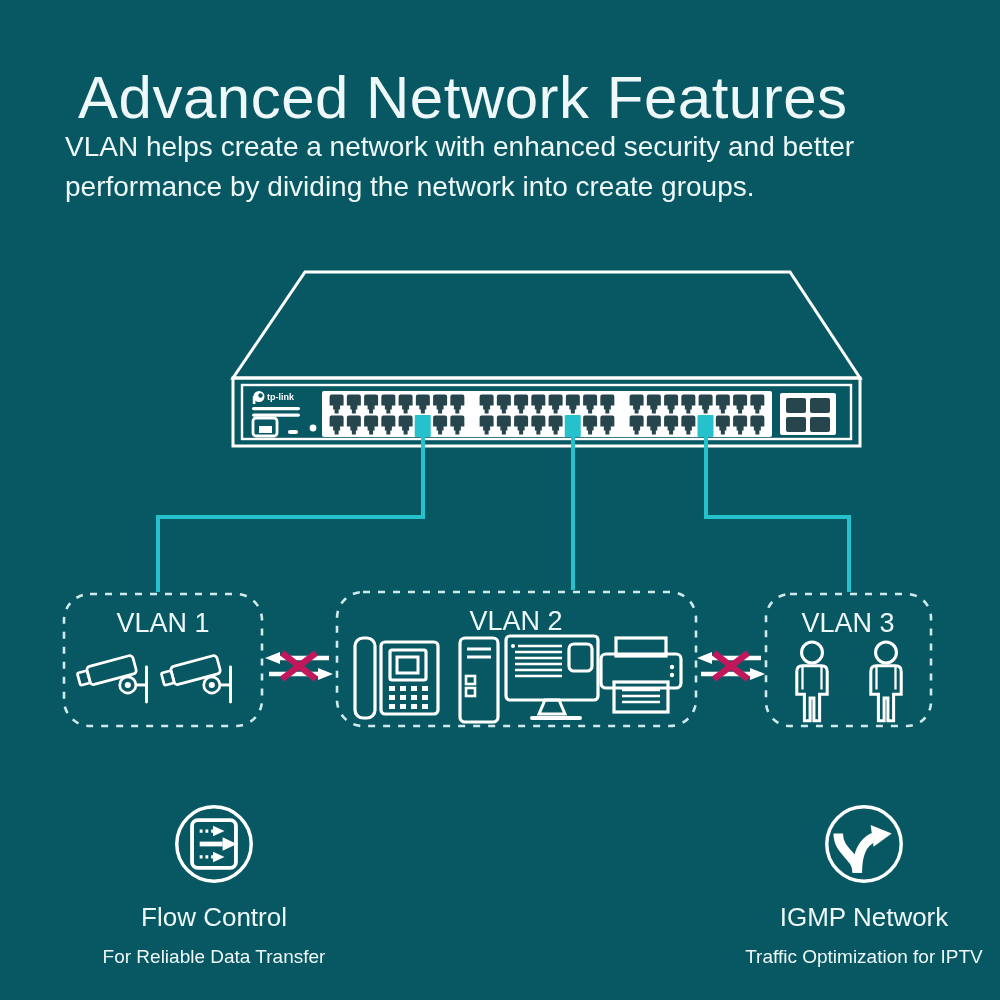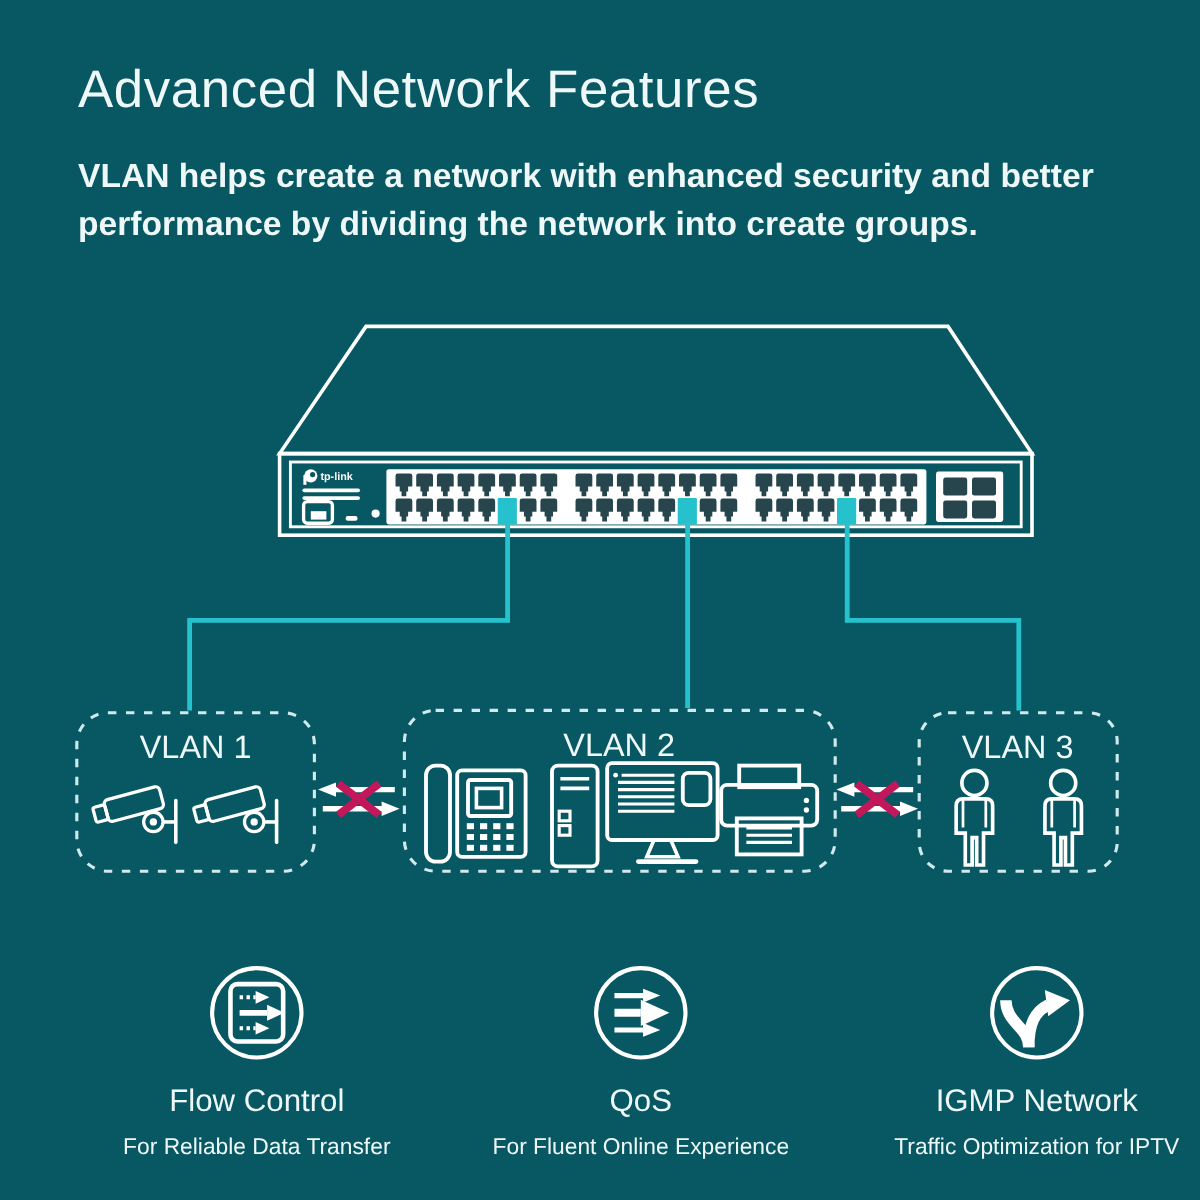--- a/index.html
+++ b/index.html
@@ -3,22 +3,22 @@
 <meta charset="utf-8">
 <style>
   :root{
     --bg:#085863; --text:#eef8f9; --stroke:#ffffff; --port:#27454d;
     --cyan:#25c2cd; --magenta:#c2185b; --dash:#cfe9ec;
   }
   html,body{margin:0;padding:0;background:#02343c;}
   .stage{position:relative;width:1000px;height:1000px;background:var(--bg);
          font-family:"Liberation Sans",sans-serif;color:var(--text);overflow:hidden;}
   .hdr{position:absolute;left:65px;top:50px;}
-  .hdr h1{margin:0;font-size:44px;font-weight:400;letter-spacing:.5px;color:var(--text);}
-  .sub{position:absolute;left:65px;top:127px;font-size:28px;line-height:40px;font-weight:700;}
+  .hdr h1{margin:13px;font-size:60px;font-weight:400;letter-spacing:.5px;color:var(--text);}
+  .sub{position:absolute;left:65px;top:127px;font-size:28px;line-height:40px;font-weight:400;}
   .sub div{white-space:nowrap;}
   svg{display:block;}
   .diagram{position:absolute;left:0;top:250px;}
   .ln{stroke:var(--stroke);fill:none;}
   .fw{fill:var(--stroke);stroke:none;}
   .fd{fill:var(--port);stroke:none;}
   .fc{fill:var(--cyan);stroke:none;}
   .lc{stroke:var(--cyan);fill:none;}
   .lm{stroke:var(--magenta);fill:none;}
   .dashbox{stroke:var(--dash);fill:none;stroke-width:2.6;stroke-dasharray:7 8;}
@@ -241,35 +241,20 @@
           <path class="ln" d="M -15,0 L 9,0" stroke-width="5"></path>
           <polygon class="fw" points="9,-7 24,0 9,7"></polygon>
           <path class="ln" d="M -15,13.5 L -1,13.5" stroke-width="3.5" stroke-dasharray="3 3"></path>
           <polygon class="fw" points="-1,8 11,13.5 -1,19"></polygon>
         </svg>
       </div>
       <h3>Flow Control</h3>
       <p>For Reliable Data Transfer</p>
     </div>
 
-    <div class="feat f2">
-      <div class="ic">
-        <svg width="84" height="84" viewBox="-44 -44 88 88">
-          <circle class="ln" r="39" stroke-width="3.6"></circle>
-          <path class="ln" d="M -23,-15 L 2,-15" stroke-width="4.5"></path>
-          <polygon class="fw" points="2,-21 17,-15 2,-9"></polygon>
-          <path class="ln" d="M -23,0 L 0,0" stroke-width="7"></path>
-          <polygon class="fw" points="0,-11.5 25,0 0,11.5"></polygon>
-          <path class="ln" d="M -23,15 L 2,15" stroke-width="4.5"></path>
-          <polygon class="fw" points="2,9 17,15 2,21"></polygon>
-        </svg>
-      </div>
-      <h3>QoS</h3>
-      <p>For Fluent Online Experience</p>
-    </div>
 
     <div class="feat f3">
       <div class="ic">
         <svg width="84" height="84" viewBox="-44 -44 88 88">
           <circle class="ln" r="39" stroke-width="3.6"></circle>
           <path class="ln" d="M -7,30 C -7,12 -27,9 -27,-11" stroke-width="10"></path>
           <path class="ln" d="M -7,30 C -7,10 -2,-1 10,-7" stroke-width="10"></path>
           <polygon class="fw" points="7,-20 29,-11 10,3"></polygon>
         </svg>
       </div>

